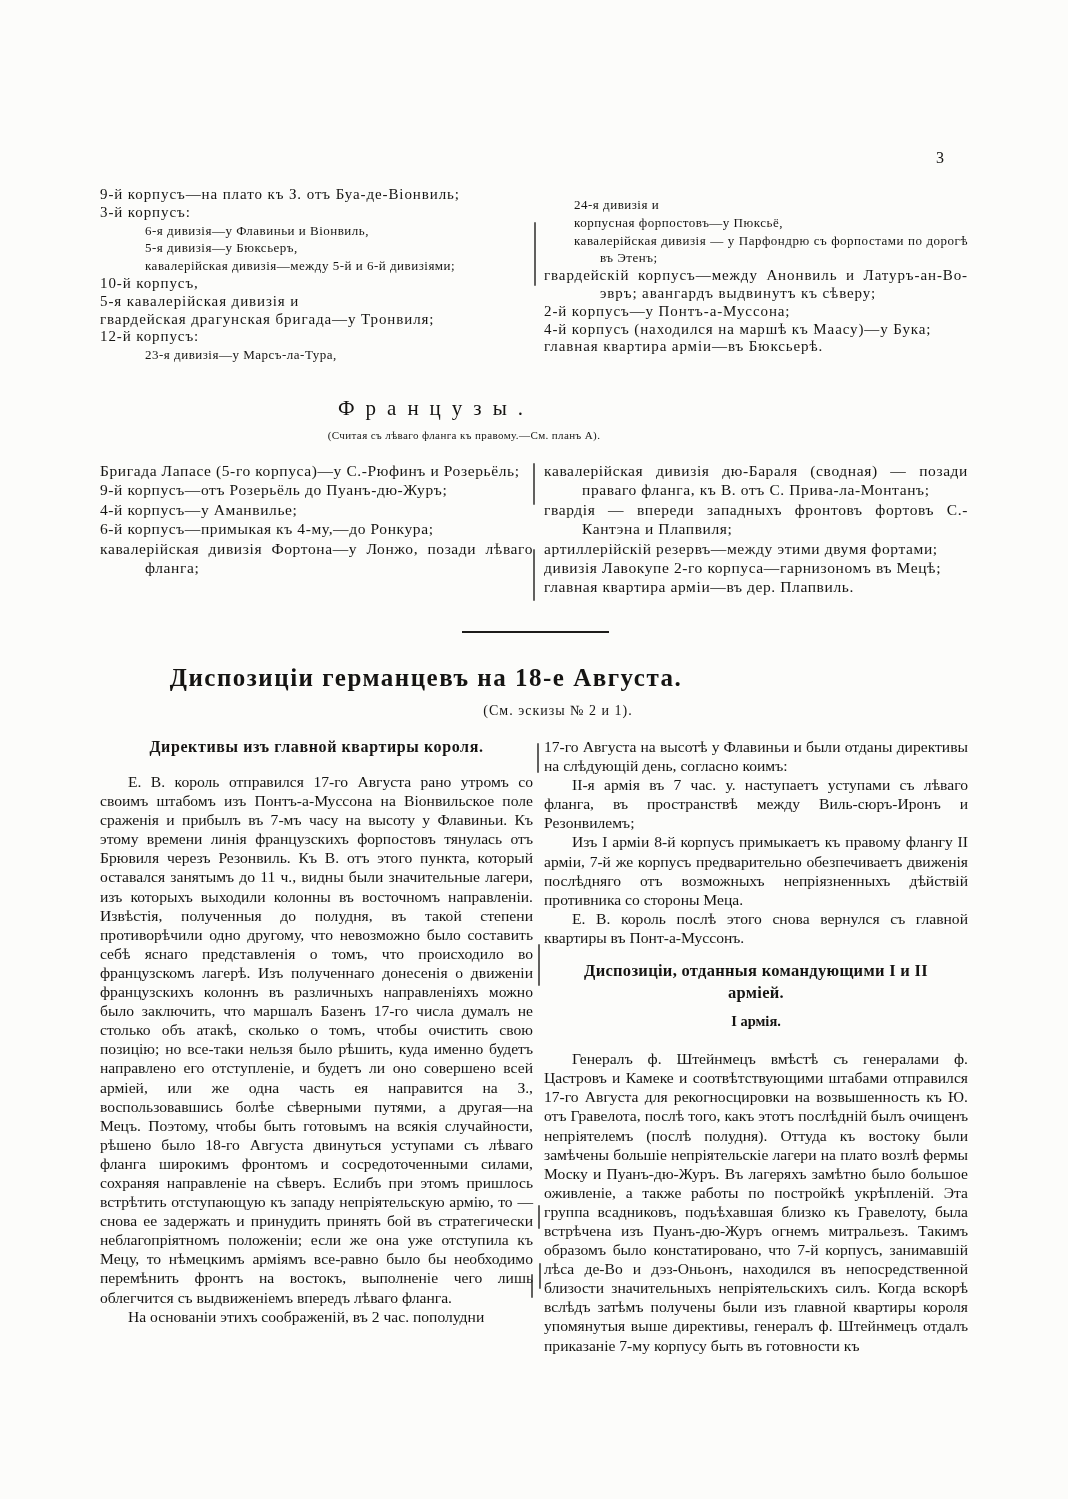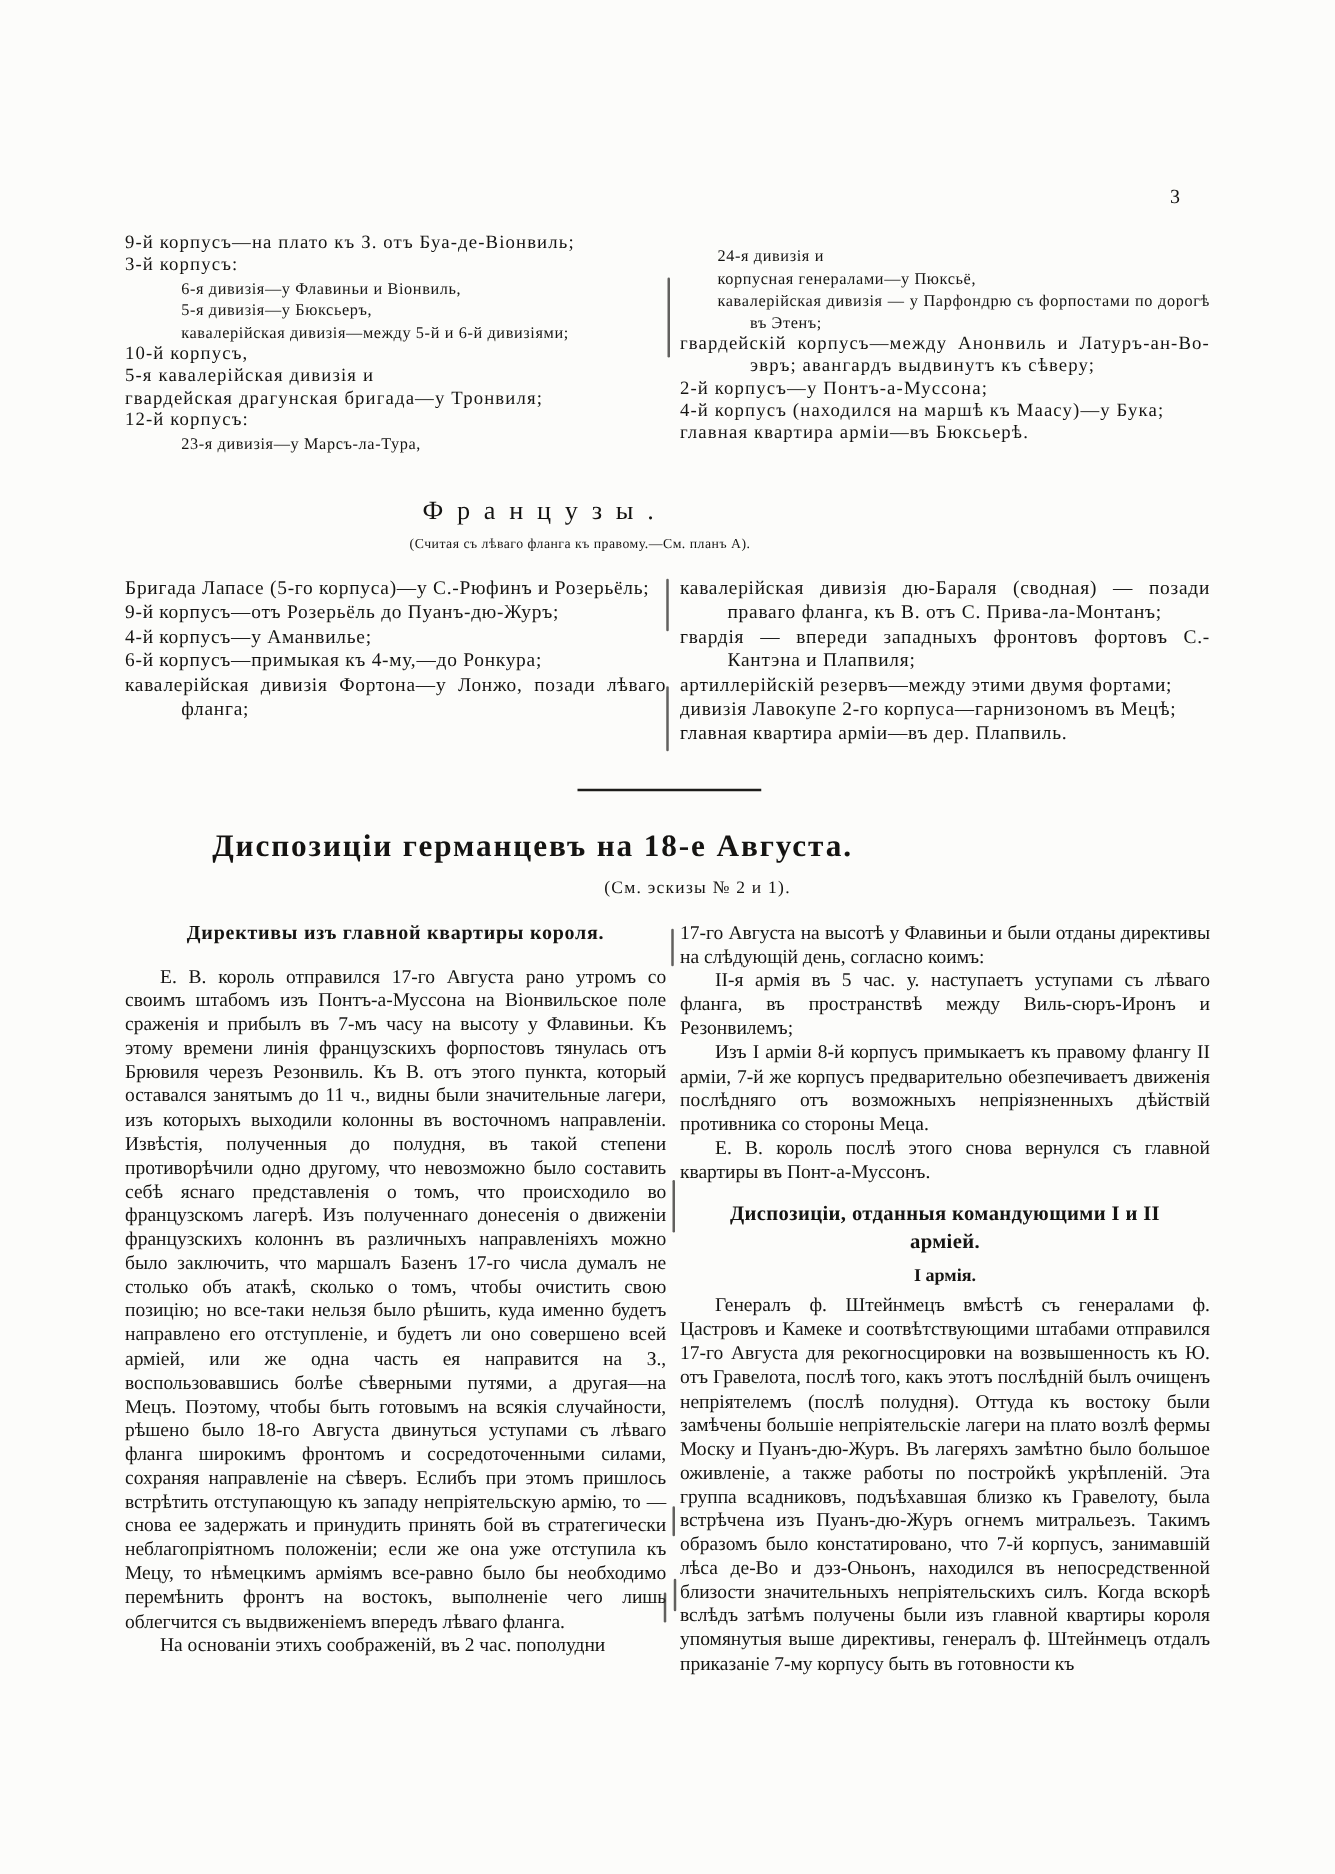--- a/index.html
+++ b/index.html
@@ -70,21 +70,21 @@
   .col-heading {
     font-weight:bold; font-size:16px; letter-spacing:.6px;
     text-align:center; line-height:20px; margin-bottom:15px;
   }
   .sec-heading {
     font-weight:bold; font-size:16.5px; letter-spacing:.3px;
     text-align:center; line-height:21.5px; margin:13px 18px 9px;
   }
   .subsec-heading {
     font-weight:bold; font-size:14.5px;
-    text-align:center; margin-bottom:4px;
+    text-align:center; margin-bottom:18px;
   }
 </style>
 </head>
 <body>
 
 <div class="page">
 
   <div class="page-number">3</div>
 
   <div class="sec cols" style="top:186px;">
@@ -95,21 +95,21 @@
       <div class="li sub sub-l">5-я дивизія—у Бюксьеръ,</div>
       <div class="li sub sub-l">кавалерійская дивизія—между 5-й и 6-й дивизіями;</div>
       <div class="li">10-й корпусъ,</div>
       <div class="li">5-я кавалерійская дивизія и</div>
       <div class="li">гвардейская драгунская бригада—у Тронвиля;</div>
       <div class="li">12-й корпусъ:</div>
       <div class="li sub sub-l">23-я дивизія—у Марсъ-ла-Тура,</div>
     </div>
     <div class="col-r toplist" style="padding-top:10px;">
       <div class="li sub sub-r">24-я дивизія и</div>
-      <div class="li sub sub-r">корпусная генералами—у Пюксьё,</div>
+      <div class="li sub sub-r">корпусная форпостовъ—у Пюксьё,</div>
       <div class="li sub sub-r hang">кавалерійская дивизія — у Парфондрю съ форпостами по дорогѣ въ Этенъ;</div>
       <div class="li hang-main">гвардейскій корпусъ—между Анонвиль и Латуръ-ан-Во-эвръ; авангардъ выдвинутъ къ сѣверу;</div>
       <div class="li">2-й корпусъ—у Понтъ-а-Муссона;</div>
       <div class="li">4-й корпусъ (находился на маршѣ къ Маасу)—у Бука;</div>
       <div class="li">главная квартира арміи—въ Бюксьерѣ.</div>
     </div>
   </div>
 
   <div class="h-french">Французы.</div>
   <div class="h-french-sub">(Считая съ лѣваго фланга къ правому.—См. планъ А).</div>
@@ -136,21 +136,21 @@
   <div class="h-main-sub">(См. эскизы № 2 и 1).</div>
 
   <div class="sec cols sec-body">
     <div class="col-l bodytext">
       <div class="col-heading">Директивы изъ главной квартиры короля.</div>
       <p class="ind">Е. В. король отправился 17-го Августа рано утромъ со своимъ штабомъ изъ Понтъ-а-Муссона на Віонвильское поле сраженія и прибылъ въ 7-мъ часу на высоту у Флавиньи. Къ этому времени линія французскихъ форпостовъ тянулась отъ Брювиля черезъ Резонвиль. Къ В. отъ этого пункта, который оставался занятымъ до 11 ч., видны были значительные лагери, изъ которыхъ выходили колонны въ восточномъ направленіи. Извѣстія, полученныя до полудня, въ такой степени противорѣчили одно другому, что невозможно было составить себѣ яснаго представленія о томъ, что происходило во французскомъ лагерѣ. Изъ полученнаго донесенія о движеніи французскихъ колоннъ въ различныхъ направленіяхъ можно было заключить, что маршалъ Базенъ 17-го числа думалъ не столько объ атакѣ, сколько о томъ, чтобы очистить свою позицію; но все-таки нельзя было рѣшить, куда именно будетъ направлено его отступленіе, и будетъ ли оно совершено всей арміей, или же одна часть ея направится на З., воспользовавшись болѣе сѣверными путями, а другая—на Мецъ. Поэтому, чтобы быть готовымъ на всякія случайности, рѣшено было 18-го Августа двинуться уступами съ лѣваго фланга широкимъ фронтомъ и сосредоточенными силами, сохраняя направленіе на сѣверъ. Еслибъ при этомъ пришлось встрѣтить отступающую къ западу непріятельскую армію, то — снова ее задержать и принудить принять бой въ стратегически неблагопріятномъ положеніи; если же она уже отступила къ Мецу, то нѣмецкимъ арміямъ все-равно было бы необходимо перемѣнить фронтъ на востокъ, выполненіе чего лишь облегчится съ выдвиженіемъ впередъ лѣваго фланга.</p>
       <p class="ind">На основаніи этихъ соображеній, въ 2 час. пополудни</p>
     </div>
     <div class="col-r bodytext">
       <p>17-го Августа на высотѣ у Флавиньи и были отданы директивы на слѣдующій день, согласно коимъ:</p>
-      <p class="ind">II-я армія въ 5 час. у. наступаетъ уступами съ лѣваго фланга, въ пространствѣ между Виль-сюръ-Иронъ и Резонвилемъ;</p>
+      <p class="ind">II-я армія въ 7 час. у. наступаетъ уступами съ лѣваго фланга, въ пространствѣ между Виль-сюръ-Иронъ и Резонвилемъ;</p>
       <p class="ind">Изъ I арміи 8-й корпусъ примыкаетъ къ правому флангу II арміи, 7-й же корпусъ предварительно обезпечиваетъ движенія послѣдняго отъ возможныхъ непріязненныхъ дѣйствій противника со стороны Меца.</p>
       <p class="ind">Е. В. король послѣ этого снова вернулся съ главной квартиры въ Понт-а-Муссонъ.</p>
       <div class="sec-heading">Диспозиціи, отданныя командующими I и II арміей.</div>
       <div class="subsec-heading">I армія.</div>
       <p class="ind">Генералъ ф. Штейнмецъ вмѣстѣ съ генералами ф. Цастровъ и Камеке и соотвѣтствующими штабами отправился 17-го Августа для рекогносцировки на возвышенность къ Ю. отъ Гравелота, послѣ того, какъ этотъ послѣдній былъ очищенъ непріятелемъ (послѣ полудня). Оттуда къ востоку были замѣчены большіе непріятельскіе лагери на плато возлѣ фермы Моску и Пуанъ-дю-Журъ. Въ лагеряхъ замѣтно было большое оживленіе, а также работы по постройкѣ укрѣпленій. Эта группа всадниковъ, подъѣхавшая близко къ Гравелоту, была встрѣчена изъ Пуанъ-дю-Журъ огнемъ митральезъ. Такимъ образомъ было констатировано, что 7-й корпусъ, занимавшій лѣса де-Во и дэз-Оньонъ, находился въ непосредственной близости значительныхъ непріятельскихъ силъ. Когда вскорѣ вслѣдъ затѣмъ получены были изъ главной квартиры короля упомянутыя выше директивы, генералъ ф. Штейнмецъ отдалъ приказаніе 7-му корпусу быть въ готовности къ</p>
     </div>
   </div>
 
   <div class="gutter-mark" style="left:534px; top:222px; height:64px;"></div>
   <div class="gutter-mark" style="left:533px; top:463px; height:42px;"></div>

